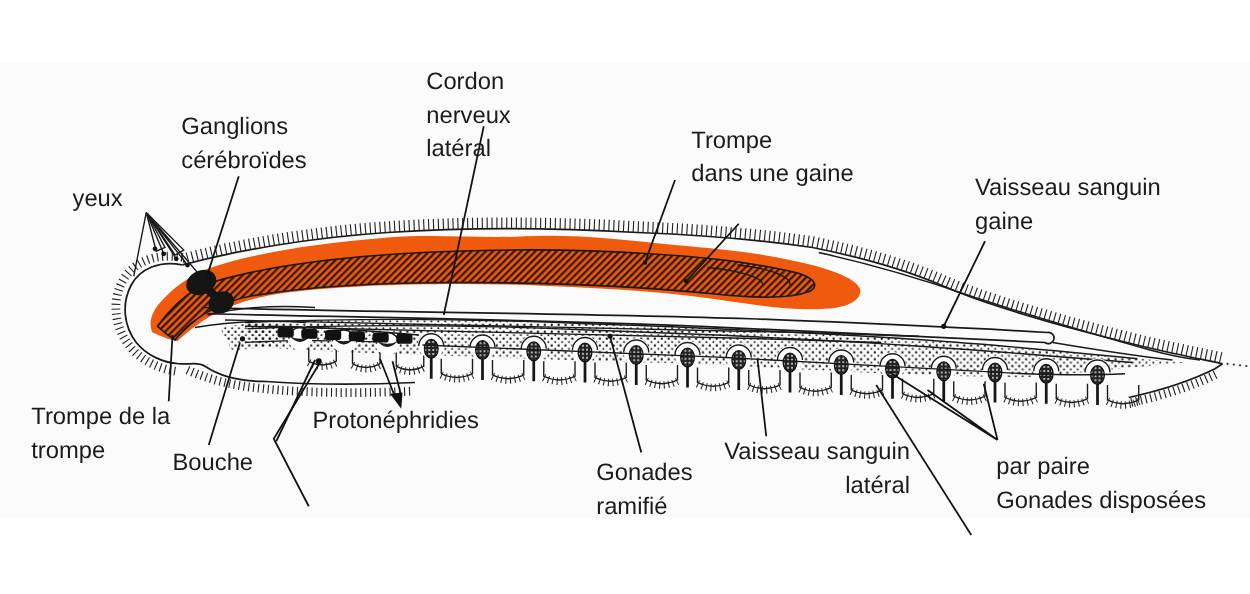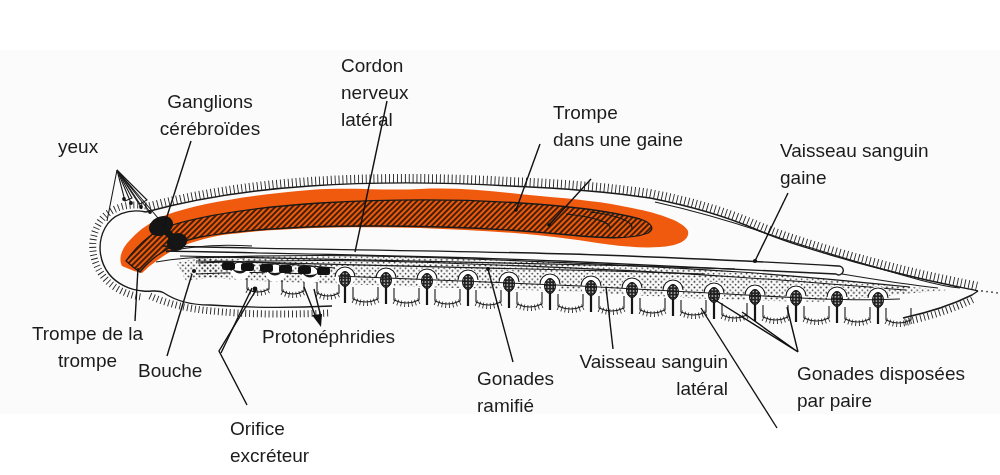--- a/index.html
+++ b/index.html
@@ -2,21 +2,21 @@
 <html><head>
 <meta charset="utf-8">
 <style>
   html,body{margin:0;padding:0;background:#fff;}
   #stage{position:relative;width:1000px;height:475px;background:#ffffff;overflow:hidden;
          font-family:"Liberation Sans", sans-serif;}
   #canvas-tint{position:absolute;left:0;top:50px;width:1000px;height:364px;background:#fbfbfb;}
   svg{position:absolute;left:0;top:0;}
   .lbl{position:absolute;font-size:19px;line-height:27px;color:#1b1b1b;white-space:nowrap;}
   .lbl span{display:block;}
-  .c{text-align:center;}
+  .c{text-align:left;}
   .r{text-align:right;}
   .ink{stroke:#1a1a1a;fill:none;stroke-width:1.4;}
   .thin{stroke:#1a1a1a;fill:none;stroke-width:1.1;}
   .leader{stroke:#111;fill:none;stroke-width:1.4;}
   .fringe{fill:none;stroke:#222;stroke-width:9;stroke-dasharray:0.9 3;}
   .fringe7{fill:none;stroke:#222;stroke-width:7;stroke-dasharray:0.9 3;}
   .fringe-sm{fill:none;stroke:#222;stroke-width:6;stroke-dasharray:0.8 2.8;}
 </style>
 </head>
 <body>
@@ -189,21 +189,21 @@
       <path class="leader" d="M 304,287 L 317,320 M 314,289 L 321,317"></path>
       <polygon points="321,327 312,315 322,314" fill="#111"></polygon>
       <path class="leader" d="M 513,362 L 488,269"></path>
       <circle cx="488" cy="269" r="2" fill="#111"></circle>
       <path class="leader" d="M 613,349 L 606,287"></path>
       <path class="leader" d="M 798,352 L 712,298 M 798,352 L 742,312 M 798,352 L 787,307"></path>
       <path class="leader" d="M 777,428 L 701,308"></path>
     </g>
   </svg>
 
-  <div class="lbl" style="left:58px;top:133px;">
+  <div class="lbl" style="left:58px;top:146px;">
     <span>yeux</span>
   </div>
 
   <div class="lbl c" style="left:145px;top:88px;width:130px;">
     <span>Ganglions</span>
     <span>cérébroïdes</span>
   </div>
 
   <div class="lbl" style="left:341px;top:12px;margin-top:40px;">
     <span>Cordon</span>
@@ -223,37 +223,33 @@
 
   <div class="lbl c" style="left:25px;top:320px;width:125px;">
     <span>Trompe de la</span>
     <span>trompe</span>
   </div>
 
   <div class="lbl" style="left:138px;top:357px;">
     <span>Bouche</span>
   </div>
 
-  <div class="lbl" style="left:262px;top:323px;">
+  <div class="lbl" style="left:250px;top:323px;">
     <span>Protonéphridies</span>
   </div>
 
-  <div class="lbl" style="left:230px;top:415px;">
-    <span>Orifice</span>
-    <span>excréteur</span>
-  </div>
 
   <div class="lbl" style="left:477px;top:365px;">
     <span>Gonades</span>
     <span>ramifié</span>
   </div>
 
   <div class="lbl r" style="left:558px;top:348px;width:170px;">
     <span>Vaisseau sanguin</span>
     <span>latéral</span>
   </div>
 
   <div class="lbl" style="left:797px;top:360px;">
+    <span>par paire</span>
     <span>Gonades disposées</span>
-    <span>par paire</span>
   </div>
 
 </div>
 
 </body></html>

